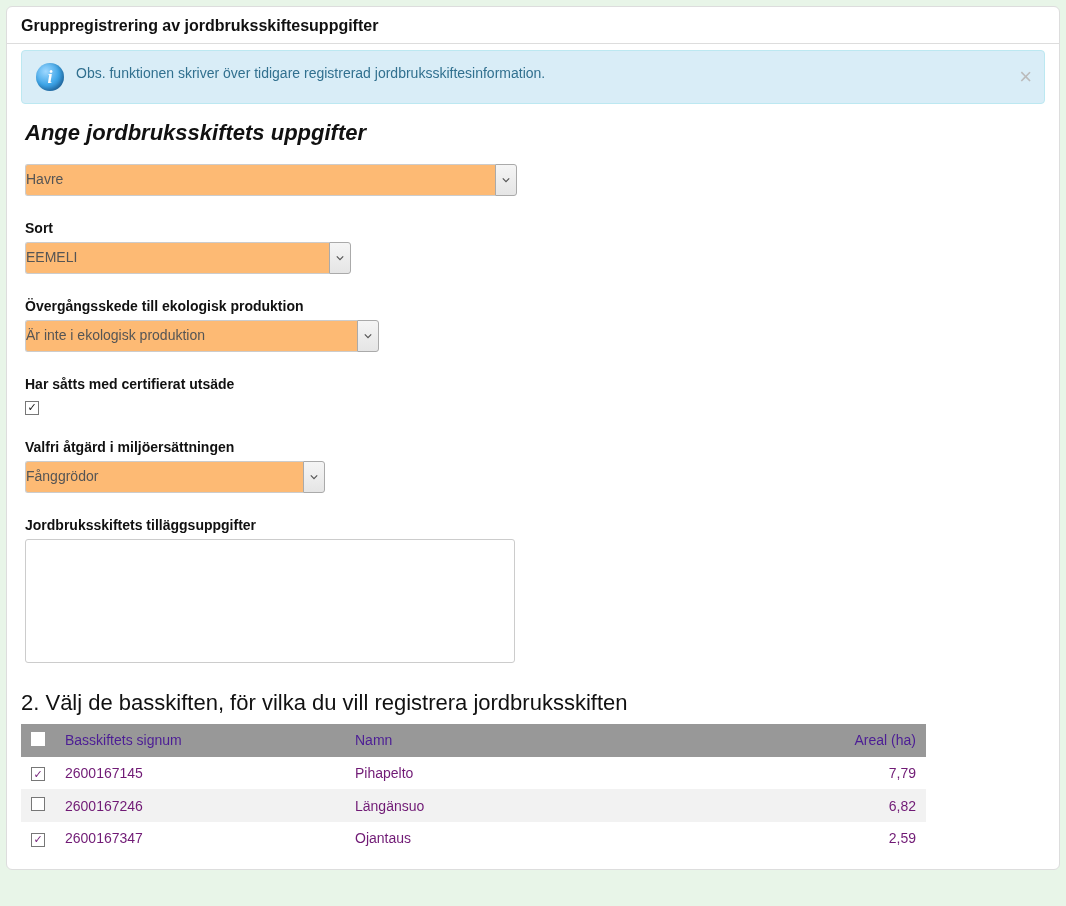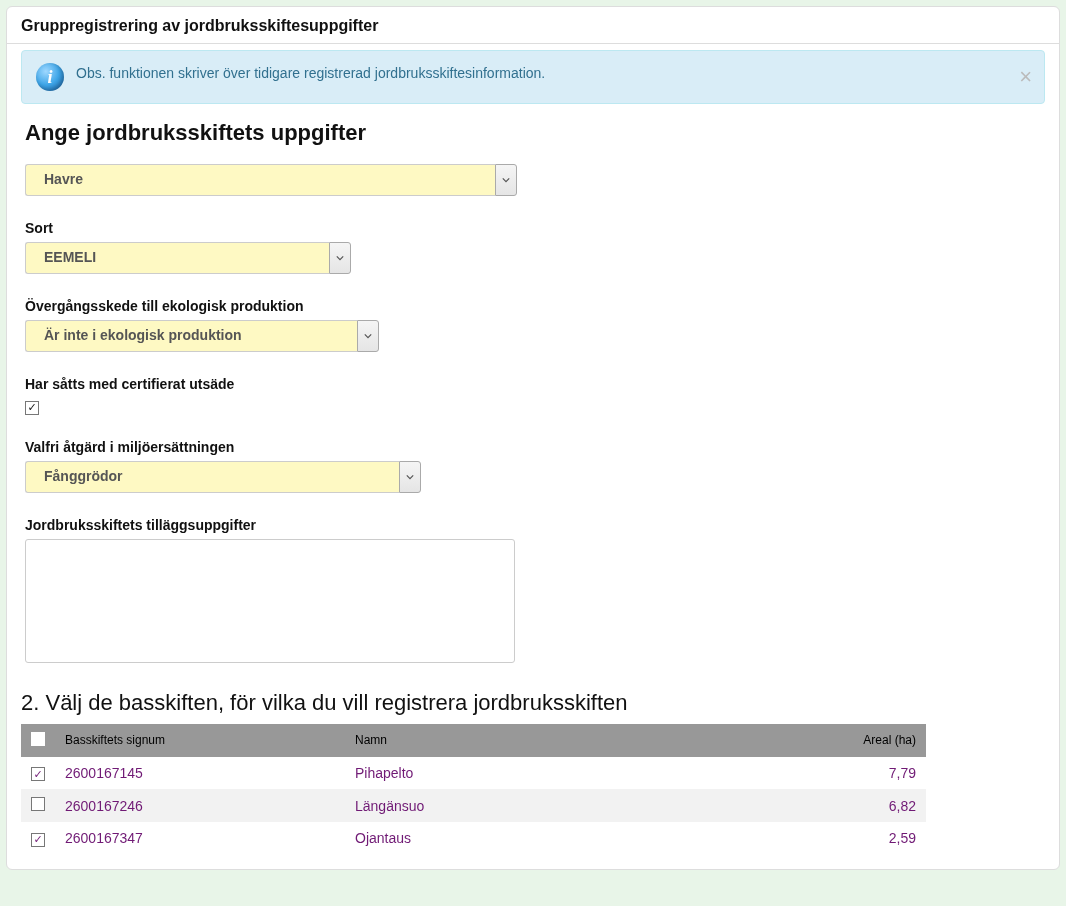--- a/index.html
+++ b/index.html
@@ -62,42 +62,42 @@
   transform: translateY(-50%);
   color: #bbb;
   font-size: 22px;
   line-height: 1;
   cursor: pointer;
 }
 h2.section {
   font-size: 22px;
   font-weight: bold;
   margin: 8px 0 18px 4px;
+  font-style: italic;
 }
 .form-group {
   margin: 0 0 24px 4px;
 }
 .form-label {
   font-weight: bold;
   display: block;
   margin-bottom: 6px;
 }
 .select {
   display: flex;
   align-items: stretch;
   height: 32px;
 }
 .select-value {
   border: 1px solid #ccc;
   border-right: none;
   border-radius: 3px 0 0 3px;
-  padding: 6px 18px;
-  background: #fef9c3;
+  padding: 6px 0;
+  background: #fdba74;
   color: #555;
-  font-weight: bold;
 }
 .select-btn {
   width: 22px;
   border: 1px solid #aaa;
   border-radius: 0 3px 3px 0;
   background: linear-gradient(#f5f5f5, #e5e5e5);
   display: flex;
   align-items: center;
   justify-content: center;
   cursor: pointer;
@@ -133,25 +133,25 @@
   font-size: 22px;
   font-weight: normal;
   margin: 18px 0 8px 0;
 }
 table.parcels {
   width: 905px;
   border-collapse: collapse;
 }
 table.parcels thead th {
   background: #989898;
-  color: #000000;
+  color: #4c1d95;
   font-weight: normal;
   text-align: left;
   padding: 8px 10px;
-  font-size: 12px;
+  font-size: 14px;
 }
 table.parcels thead th.right { text-align: right; }
 table.parcels tbody td {
   padding: 8px 10px;
   color: #701a75;
 }
 table.parcels tbody tr:nth-child(even) td {
   background: #f2f2f2;
 }
 table.parcels td.right { text-align: right; }
@@ -209,21 +209,21 @@
       </div>
     </div>
 
     <div class="form-group">
       <label class="form-label">Har såtts med certifierat utsäde</label>
       <span class="checkbox checked"></span>
     </div>
 
     <div class="form-group">
       <label class="form-label">Valfri åtgärd i miljöersättningen</label>
-      <div class="select" style="width:396px">
+      <div class="select" style="width:300px">
         <div class="select-value" style="flex:1">Fånggrödor</div>
         <div class="select-btn">
           <svg viewBox="0 0 10 10">
               <path d="M1 3 L5 7 L9 3" fill="none" stroke="#555" stroke-width="1.5"></path>
             </svg>
         </div>
       </div>
     </div>
 
     <div class="form-group">

